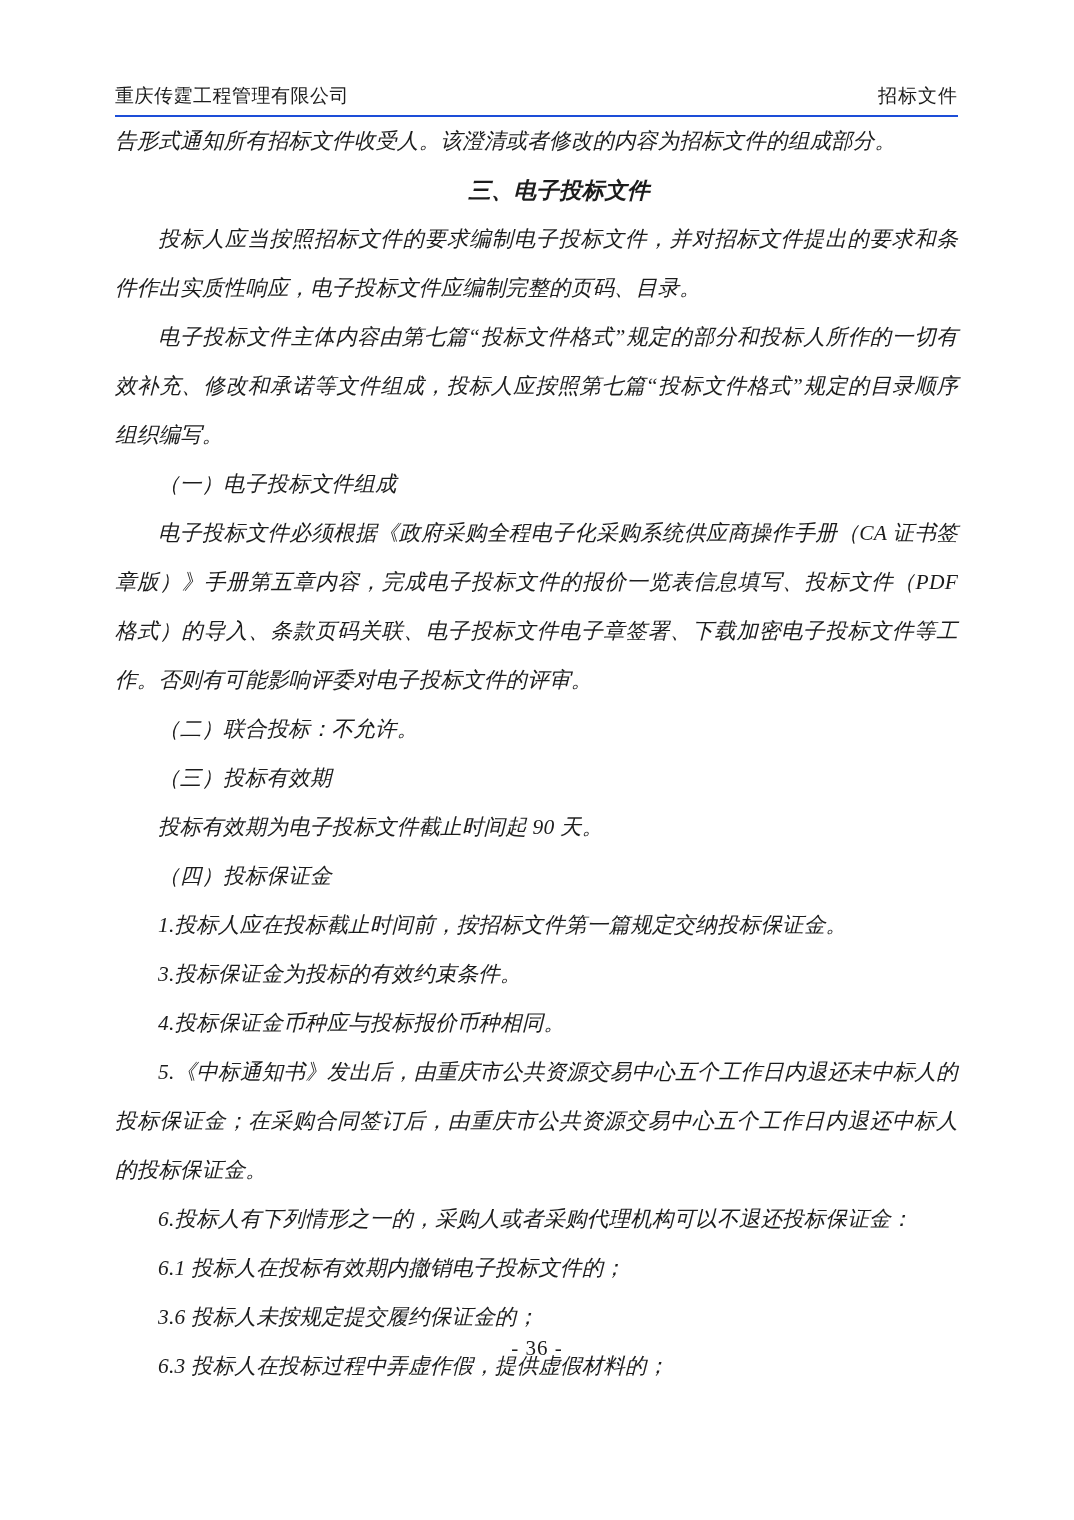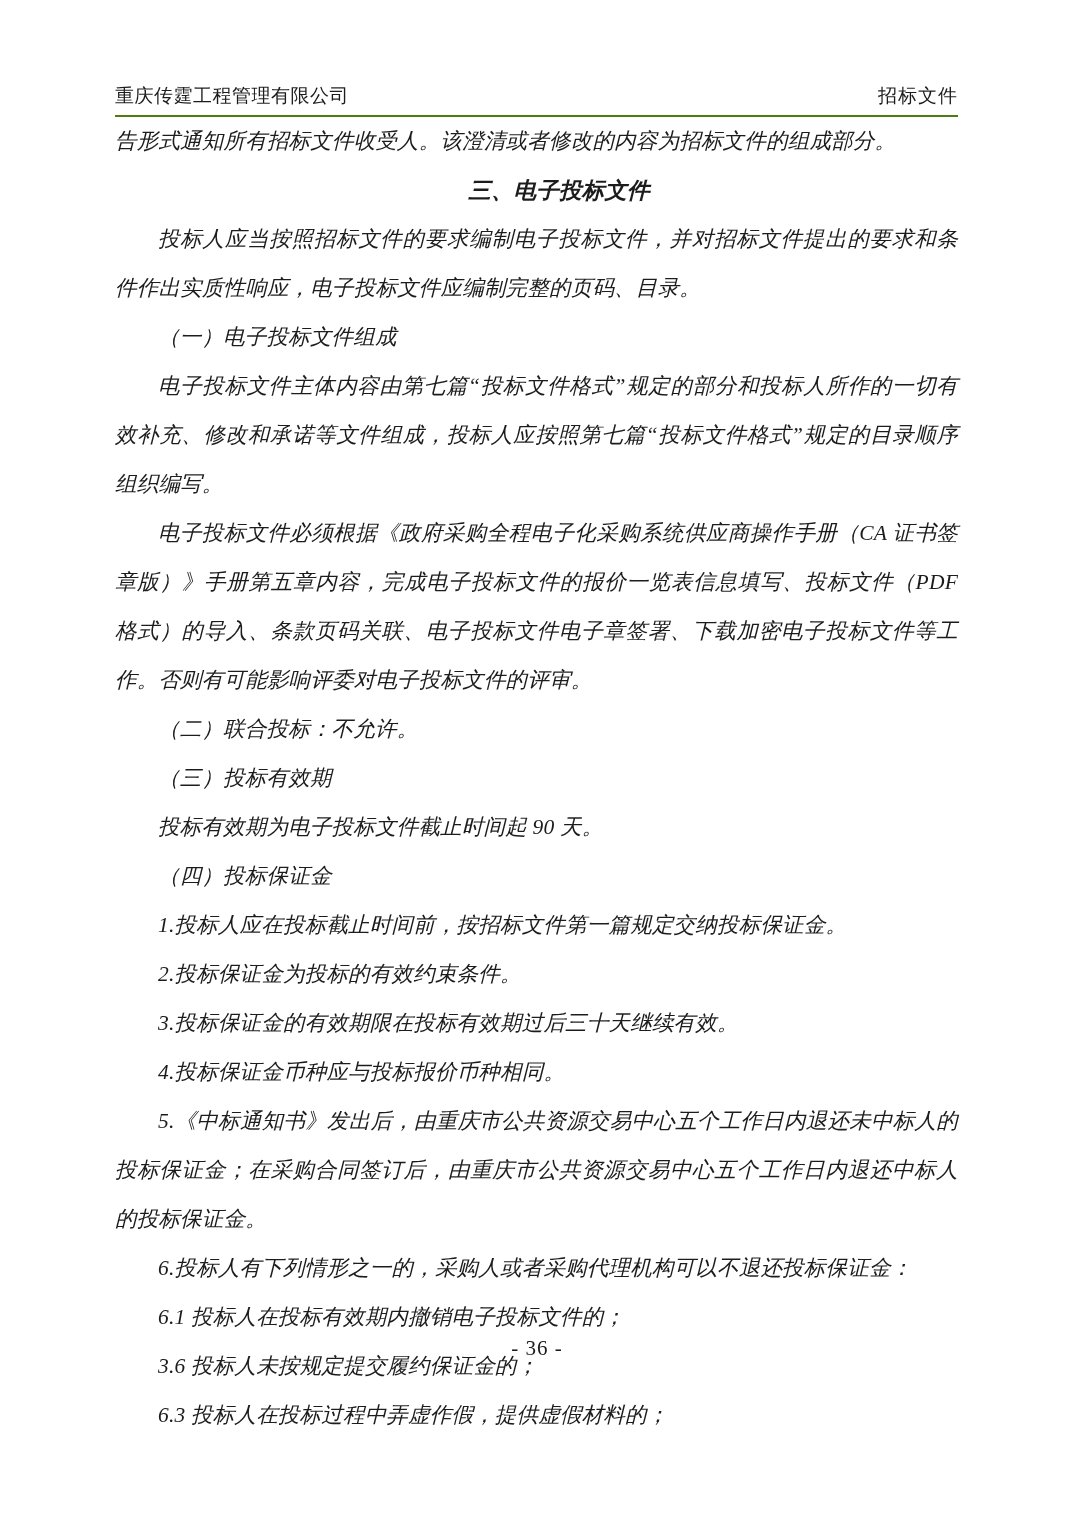--- a/index.html
+++ b/index.html
@@ -16,21 +16,21 @@
   .page-inner {
     padding: 84px 116px 0 115px;
   }
   .header-row {
     display: flex;
     justify-content: space-between;
     align-items: flex-end;
     font-size: 19px;
     line-height: 1.25;
     padding-bottom: 7px;
-    border-bottom: 2px solid #4d7c0f;
+    border-bottom: 2px solid #1d4ed8;
   }
   .header-company { letter-spacing: 0.5px; }
   .header-doclabel { letter-spacing: 1px; }
   .content {
     font-size: 21.5px;
     line-height: 49px;
     text-align: justify;
     letter-spacing: 0.2px;
   }
   .para { text-indent: 2em; font-style: italic; }
@@ -59,30 +59,29 @@
 
     <div class="header-row">
       <span class="header-company">重庆传霆工程管理有限公司</span>
       <span class="header-doclabel">招标文件</span>
     </div>
 
     <div class="content">
       <p class="para no-indent">告形式通知所有招标文件收受人。该澄清或者修改的内容为招标文件的组成部分。</p>
       <p class="para heading">三、电子投标文件</p>
       <p class="para">投标人应当按照招标文件的要求编制电子投标文件，并对招标文件提出的要求和条件作出实质性响应，电子投标文件应编制完整的页码、目录。</p>
+      <p class="para">电子投标文件主体内容由第七篇“投标文件格式”规定的部分和投标人所作的一切有效补充、修改和承诺等文件组成，投标人应按照第七篇“投标文件格式”规定的目录顺序组织编写。</p>
       <p class="para">（一）电子投标文件组成</p>
-      <p class="para">电子投标文件主体内容由第七篇“投标文件格式”规定的部分和投标人所作的一切有效补充、修改和承诺等文件组成，投标人应按照第七篇“投标文件格式”规定的目录顺序组织编写。</p>
       <p class="para">电子投标文件必须根据《政府采购全程电子化采购系统供应商操作手册（CA 证书签章版）》手册第五章内容，完成电子投标文件的报价一览表信息填写、投标文件（PDF 格式）的导入、条款页码关联、电子投标文件电子章签署、下载加密电子投标文件等工作。否则有可能影响评委对电子投标文件的评审。</p>
       <p class="para">（二）联合投标：不允许。</p>
       <p class="para">（三）投标有效期</p>
       <p class="para">投标有效期为电子投标文件截止时间起 90 天。</p>
       <p class="para">（四）投标保证金</p>
       <p class="para">1.投标人应在投标截止时间前，按招标文件第一篇规定交纳投标保证金。</p>
-      <p class="para">2.投标保证金为投标的有效约束条件。</p>
-      <p class="para">3.投标保证金的有效期限在投标有效期过后三十天继续有效。</p>
+      <p class="para">3.投标保证金为投标的有效约束条件。</p>
       <p class="para">4.投标保证金币种应与投标报价币种相同。</p>
       <p class="para">5.《中标通知书》发出后，由重庆市公共资源交易中心五个工作日内退还未中标人的投标保证金；在采购合同签订后，由重庆市公共资源交易中心五个工作日内退还中标人的投标保证金。</p>
       <p class="para">6.投标人有下列情形之一的，采购人或者采购代理机构可以不退还投标保证金：</p>
       <p class="para">6.1 投标人在投标有效期内撤销电子投标文件的；</p>
       <p class="para">3.6 投标人未按规定提交履约保证金的；</p>
       <p class="para">6.3 投标人在投标过程中弄虚作假，提供虚假材料的；</p>
     </div>
   </div>
 
   <div class="footer">- 36 -</div>

